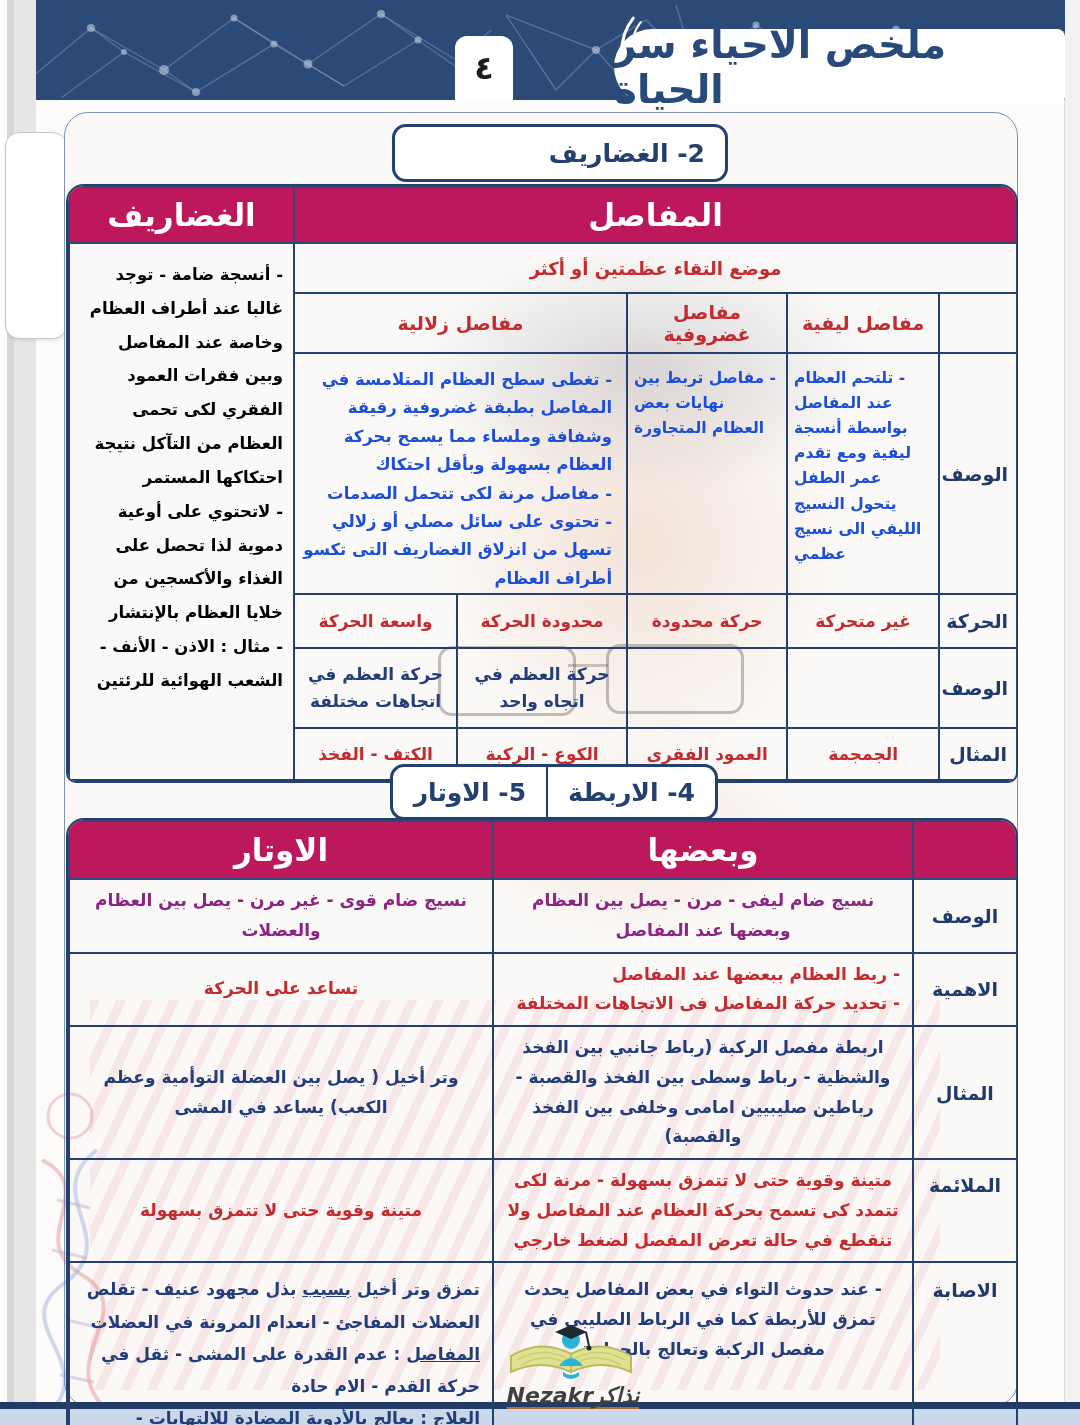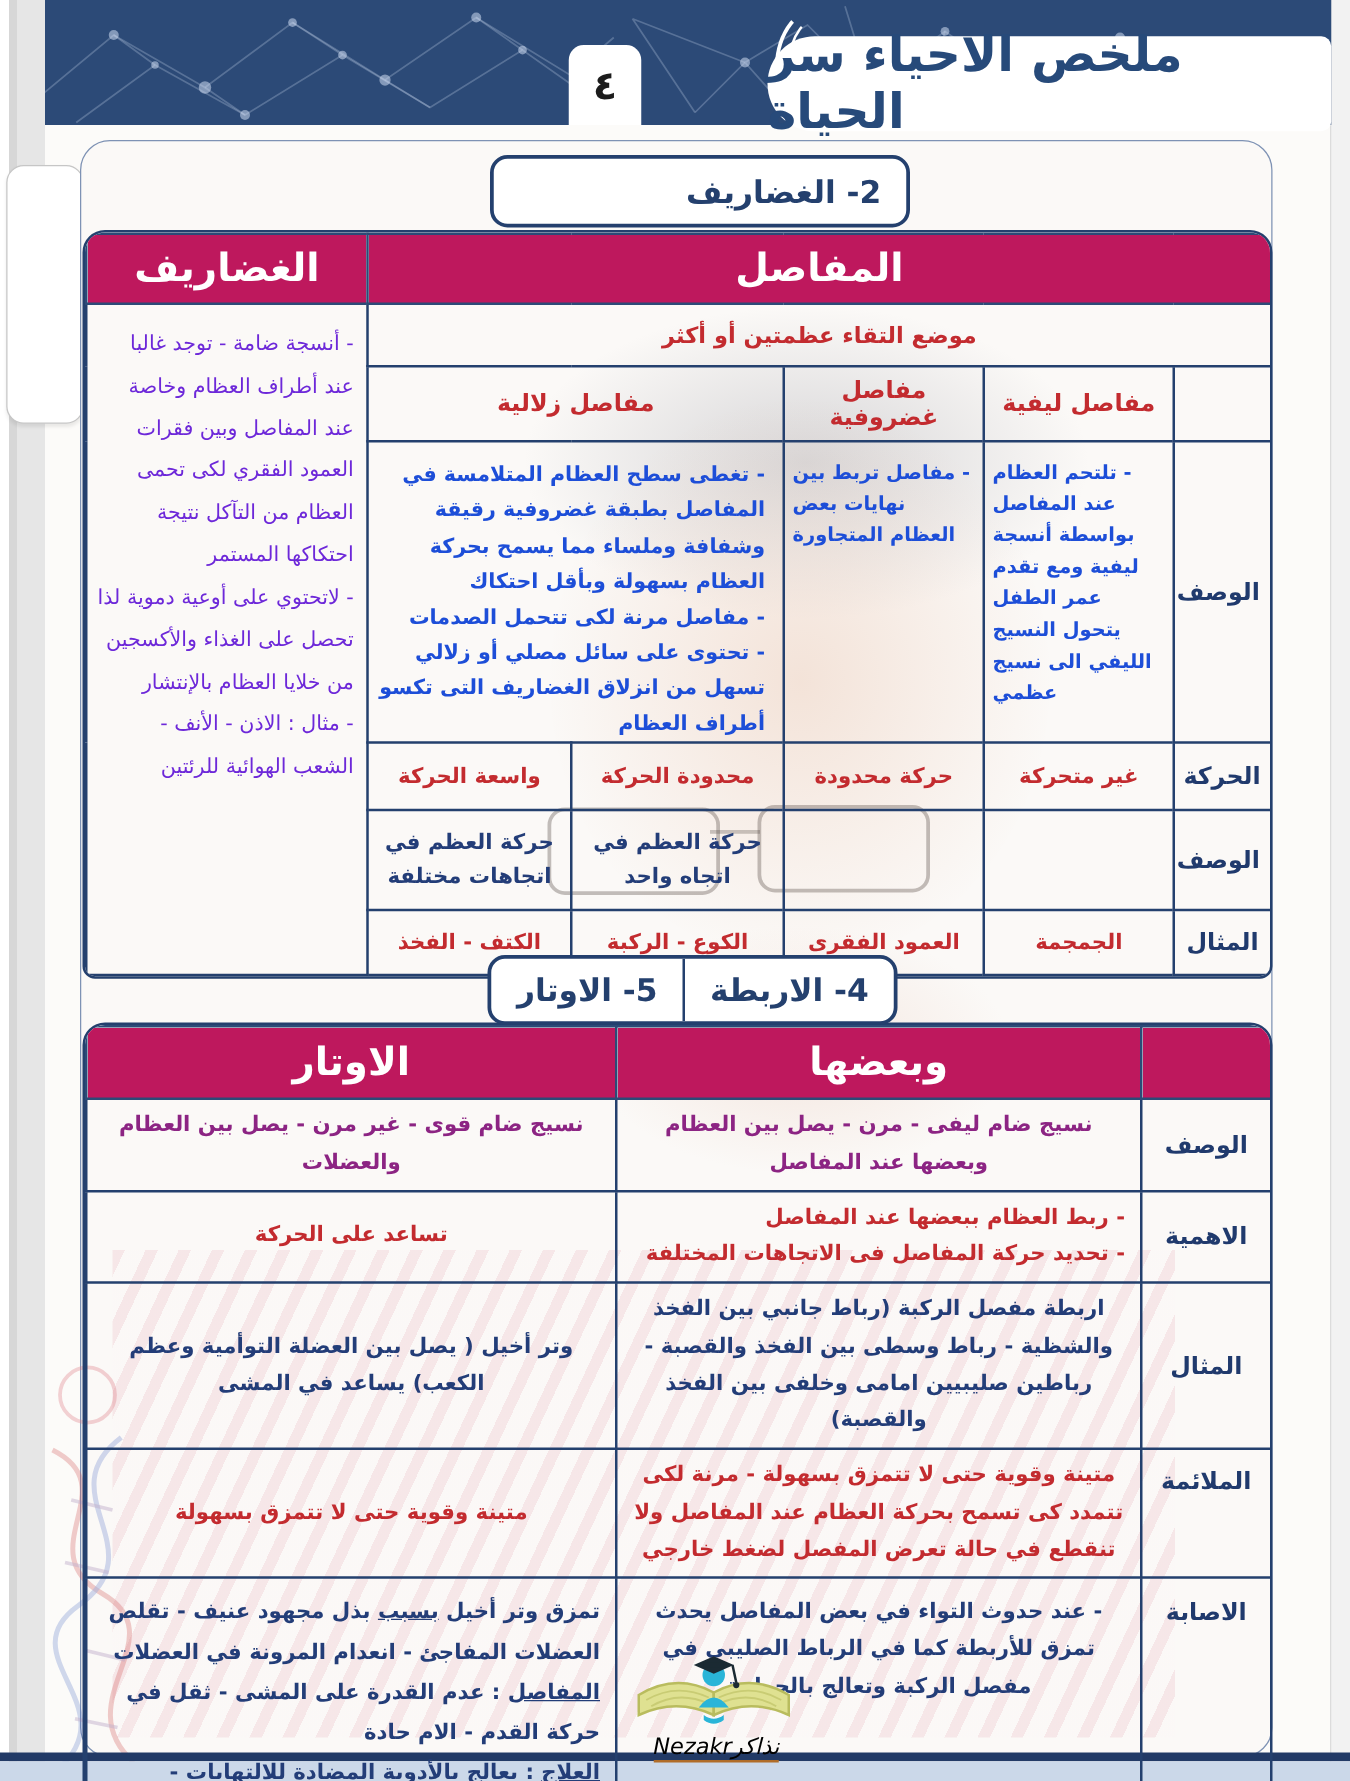--- a/index.html
+++ b/index.html
@@ -62,33 +62,33 @@
   th.navy{background:#be185d;border-color:#2c4a77;color:#fff;font-size:31px;font-weight:bold;text-align:center;}
   .red{color:#c32b2f;}
   .blue{color:#233d78;}
   .purple{color:#8c2483;}
   .bold{font-weight:bold;}
   .c{text-align:center;vertical-align:middle;}
   .lbl{color:#203a6d;font-weight:bold;font-size:19px;text-align:center;vertical-align:middle;}
   .t1 .type-h{font-size:19px;font-weight:bold;}
   .t1 .mv{font-size:17px;font-weight:bold;}
   .cart-cell{vertical-align:top;text-align:right;padding:14px 10px 8px 6px;}
-  .cart-cell .b{color:#6d28d9;font-weight:normal;font-size:16.5px;line-height:2.05;text-align:right;}
+  .cart-cell .b{color:#000000;font-weight:bold;font-size:16.5px;line-height:2.05;text-align:right;}
   .desc-top{vertical-align:top;padding-top:12px;}
   .syn{text-align:right;padding:12px 14px 0 6px;}
   .syn .b,.dcell .b{color:#1d4ed8;font-weight:bold;font-size:16.5px;line-height:1.72;}
   .dcell{text-align:left;padding:12px 6px 0 6px;}
   .dcell .b{font-size:15.5px;line-height:1.62;}
   .t2 td{font-weight:bold;}
   .t2 .cell{font-size:17px;line-height:1.75;text-align:center;vertical-align:middle;padding:6px 12px;}
   .t2 .rt{text-align:right;}
   .u{text-decoration:underline;}
   
   .logo{position:absolute;left:468px;top:1322px;width:210px;height:86px;z-index:8;text-align:center;}
-  .logo .words{margin-top:-6px;font-weight:normal;font-style:italic;font-size:18px;color:#000000;
+  .logo .words{margin-top:-6px;font-weight:bold;font-style:italic;font-size:22px;color:#404040;
       border-bottom:2px solid #b06c28;display:inline-block;line-height:1.05;}
 </style>
 </head>
 <body>
 
 <div class="page">
 
   <div class="left-strip"></div>
   <div class="left-tab"></div>
   <div class="right-strip"></div>

